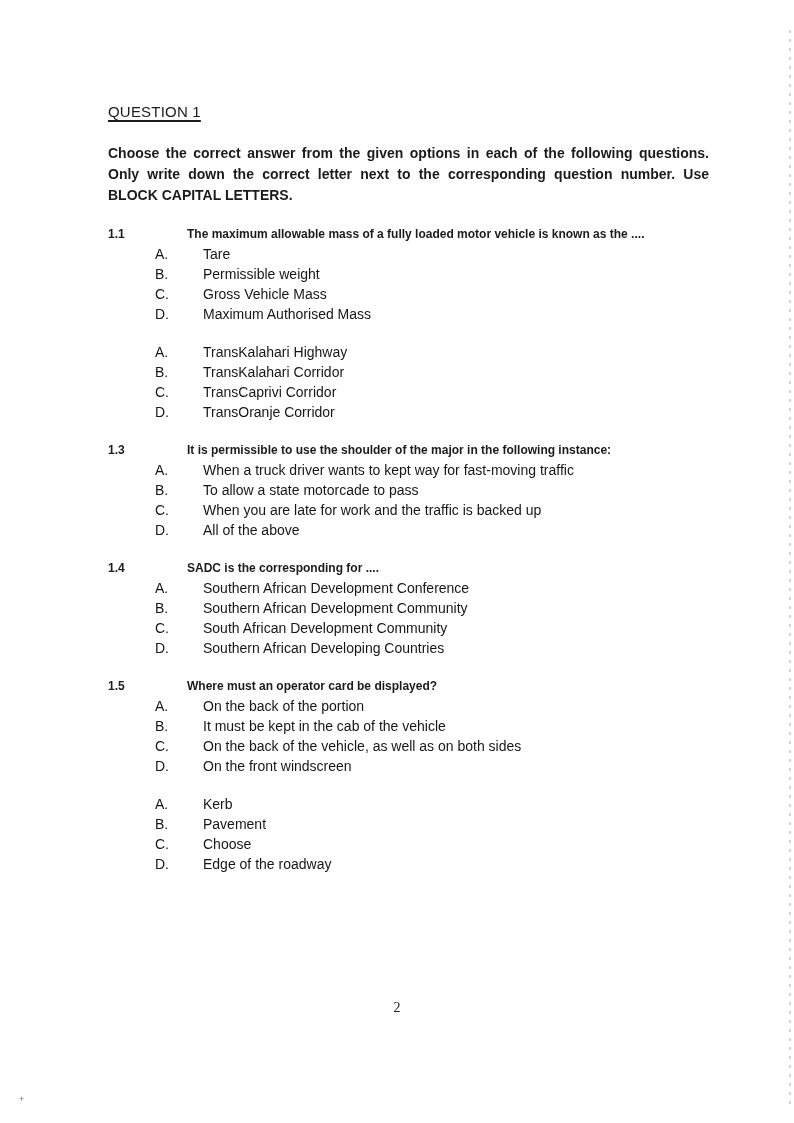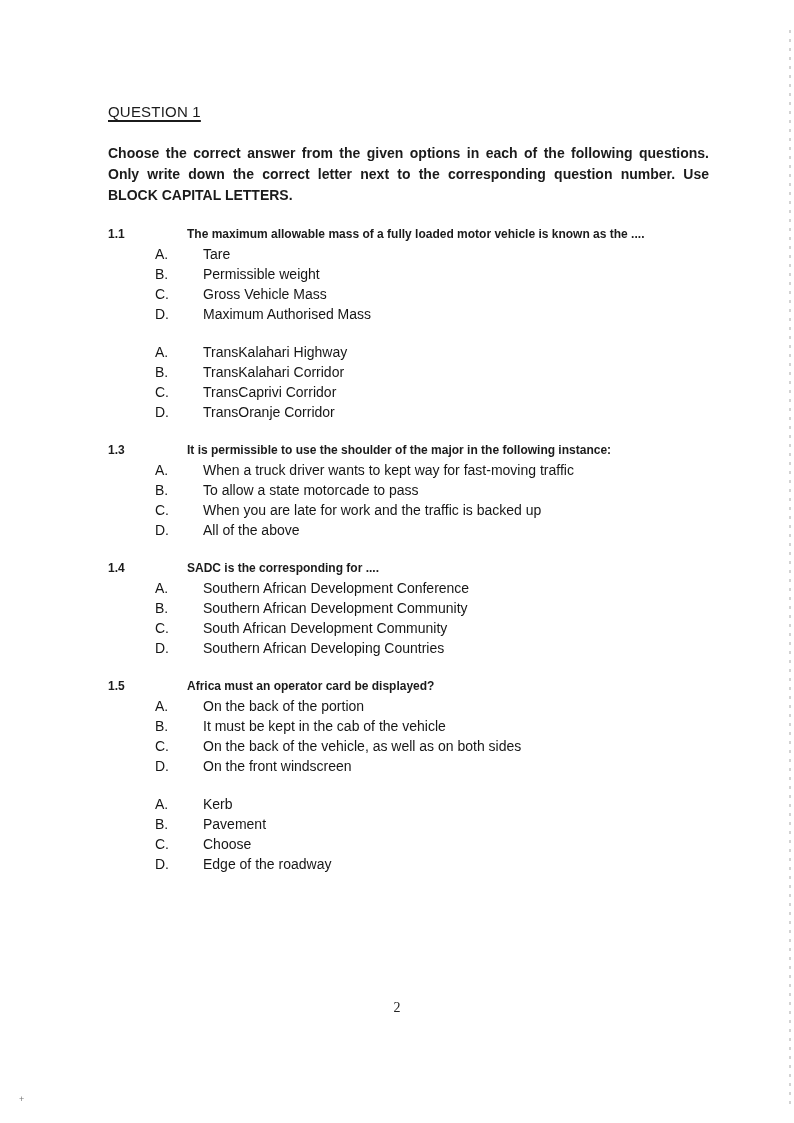--- a/index.html
+++ b/index.html
@@ -197,21 +197,21 @@
     </div>
     <div class="opt-row">
       <span class="opt-letter">D.</span>
       <span class="opt-text">Southern African Developing Countries</span>
     </div>
   </div>
 
   <div class="question">
     <div class="q-head">
       <span class="q-num">1.5</span>
-      <span class="q-text">Africa must an operator card be displayed?</span>
+      <span class="q-text">Where must an operator card be displayed?</span>
     </div>
     <div class="opt-row">
       <span class="opt-letter">A.</span>
       <span class="opt-text">On the back of the portion</span>
     </div>
     <div class="opt-row">
       <span class="opt-letter">B.</span>
       <span class="opt-text">It must be kept in the cab of the vehicle</span>
     </div>
     <div class="opt-row">

